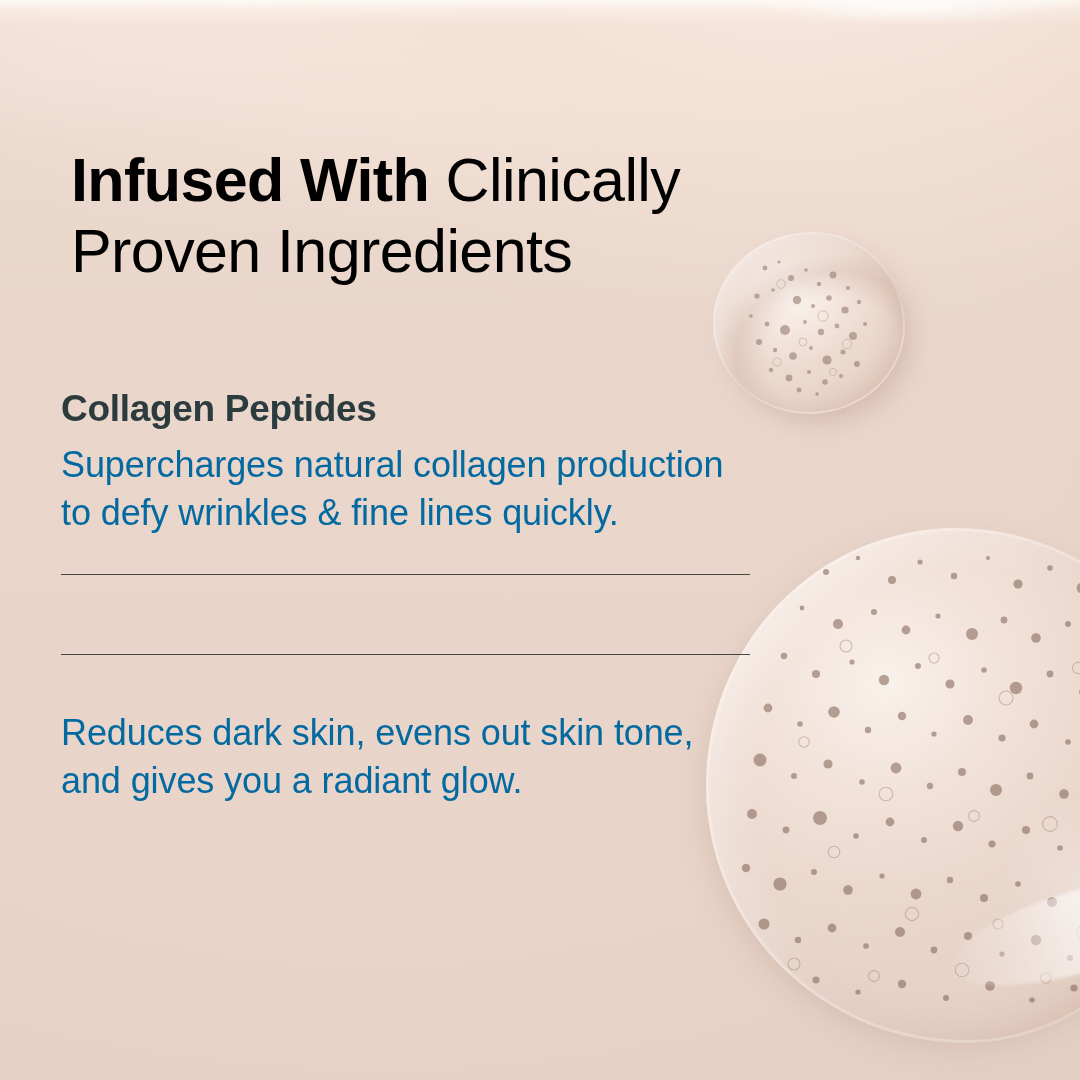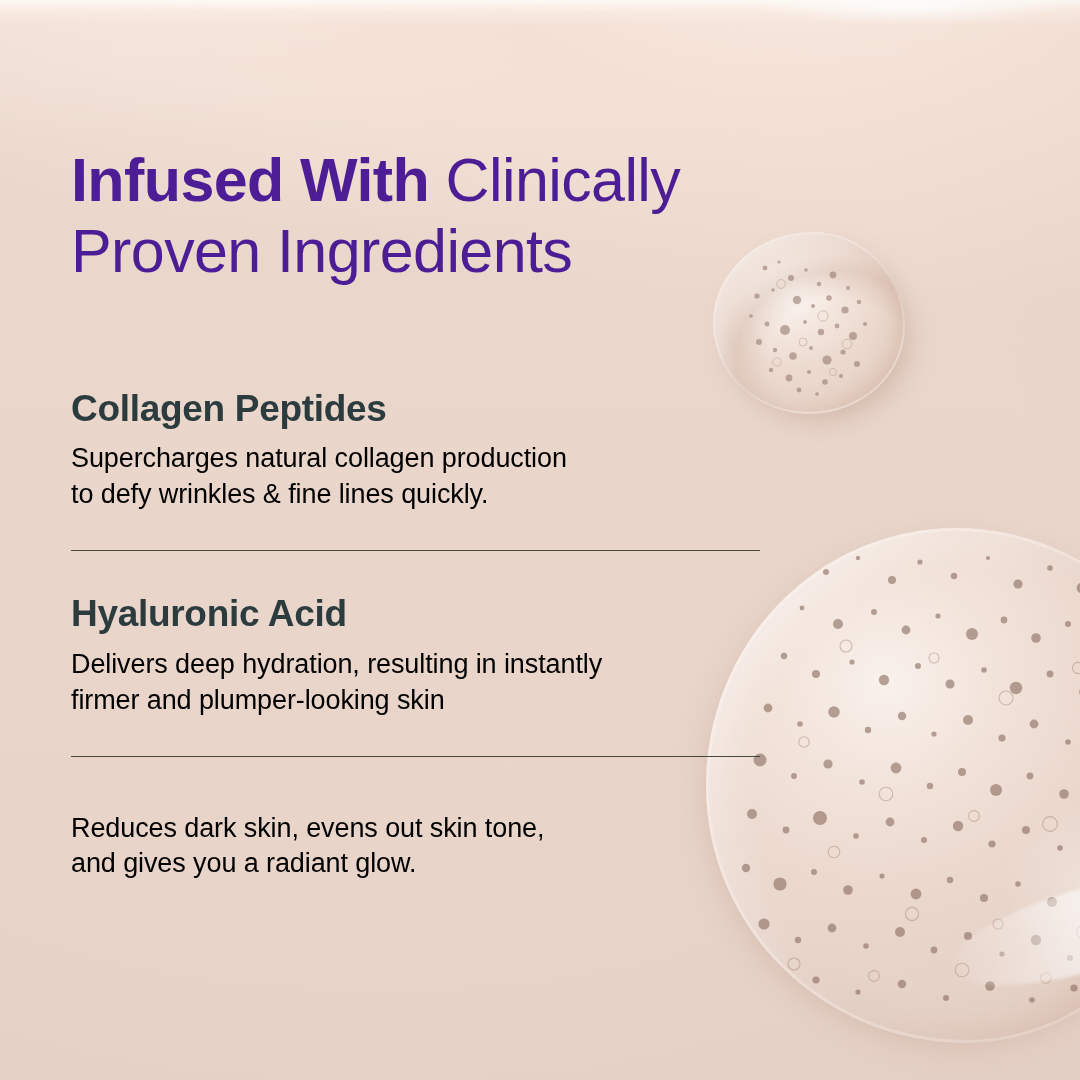--- a/index.html
+++ b/index.html
@@ -134,47 +134,47 @@
   }
 
   .headline {
     position: absolute;
     left: 71px;
     top: 104px;
     width: 760px;
     font-size: 61px;
     line-height: 1.16;
     letter-spacing: -0.6px;
-    color: #4c1d95;
+    color: #000000;
     font-weight: 400;
   }
   .headline .hl-strong { font-weight: 700; }
 
   .ingredients {
     position: absolute;
-    left: 71px;
+    left: 61px;
     top: 388px;
     width: 700px;
   }
 
   .ingredient {
     position: relative;
   }
   .ingredient-title {
     font-size: 37px;
     font-weight: 700;
     letter-spacing: -0.3px;
     color: #2C3C3E;
     margin: 0;
     line-height: 1.12;
   }
   .ingredient-desc {
-    font-size: 27px;
+    font-size: 36px;
     font-weight: 400;
-    color: #000000;
+    color: #0369a1;
     margin: 12px 0 0 0;
     line-height: 1.33;
     letter-spacing: -0.1px;
     white-space: pre-line;
   }
 
   .divider {
     width: 689px;
     height: 0;
     border: 0;
@@ -400,25 +400,20 @@
       <div class="ingredient">
         <h2 class="ingredient-title">Collagen Peptides</h2>
         <p class="ingredient-desc">Supercharges natural collagen production
 to defy wrinkles &amp; fine lines quickly.</p>
       </div>
 
       <div class="spacer-a"></div>
       <hr class="divider">
       <div class="spacer-b"></div>
 
-      <div class="ingredient">
-        <h2 class="ingredient-title">Hyaluronic Acid</h2>
-        <p class="ingredient-desc">Delivers deep hydration, resulting in instantly
-firmer and plumper-looking skin</p>
-      </div>
 
       <div class="spacer-a"></div>
       <hr class="divider">
       <div class="spacer-b"></div>
 
       <div class="ingredient">
         <p class="ingredient-desc">Reduces dark skin, evens out skin tone,
 and gives you a radiant glow.</p>
       </div>
 

